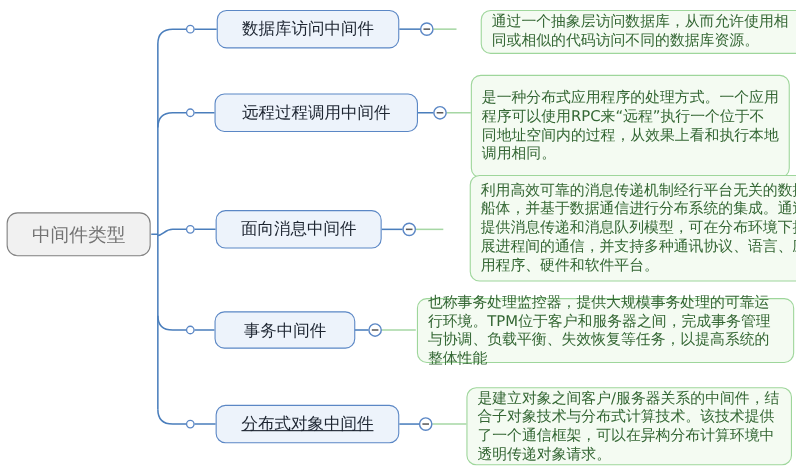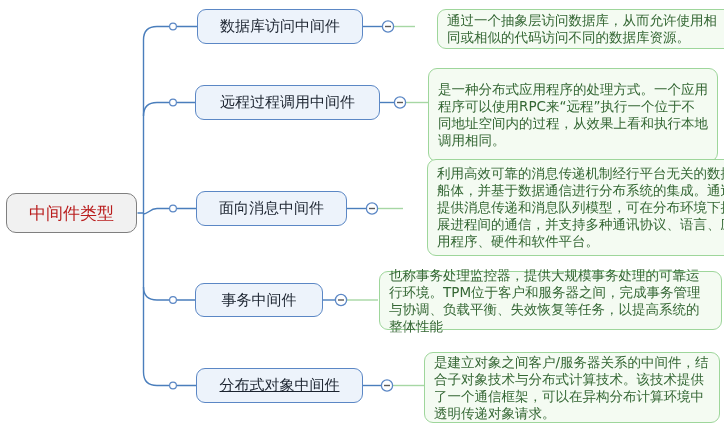--- a/index.html
+++ b/index.html
@@ -8,21 +8,21 @@
     font-family:"DejaVu Sans","Liberation Sans",sans-serif;
   }
   .canvas svg{position:absolute;left:0;top:0;}
   .node{
     position:absolute;display:flex;align-items:center;justify-content:center;
     box-sizing:border-box;border-radius:9px;text-align:center;cursor:default;
   }
   .root{
     left:6px;top:193px;width:131px;height:40px;
     border:1.4px solid #7f7f7f;background:#f1f1f1;border-radius:10px;
-    font-size:17px;color:#b91c1c;
+    font-size:17px;color:#737373;
   }
   .branch{
     border:1.3px solid #5b87c5;background:#edf3fb;
     font-size:15px;color:#1c2430;
   }
   .b1{left:197px;top:9px;width:166px;height:35px;}
   .b2{left:195px;top:85px;width:185px;height:35px;}
   .b3{left:196px;top:191px;width:151px;height:35px;}
   .b4{left:195px;top:283px;width:128px;height:34px;}
   .b5{left:196px;top:368px;width:167px;height:35px;text-decoration:underline;}

